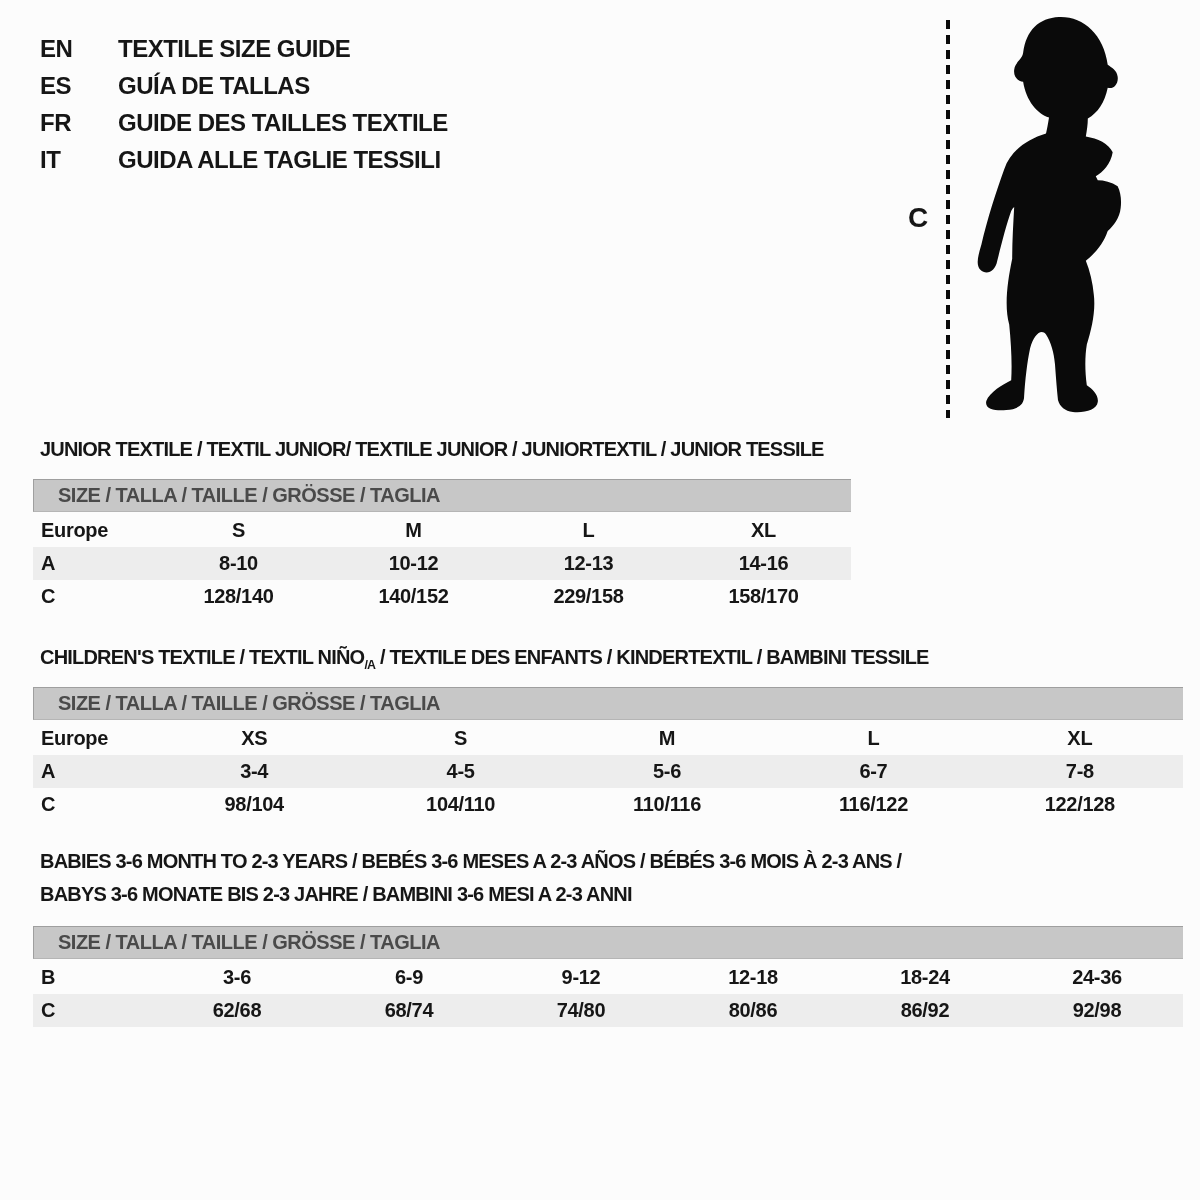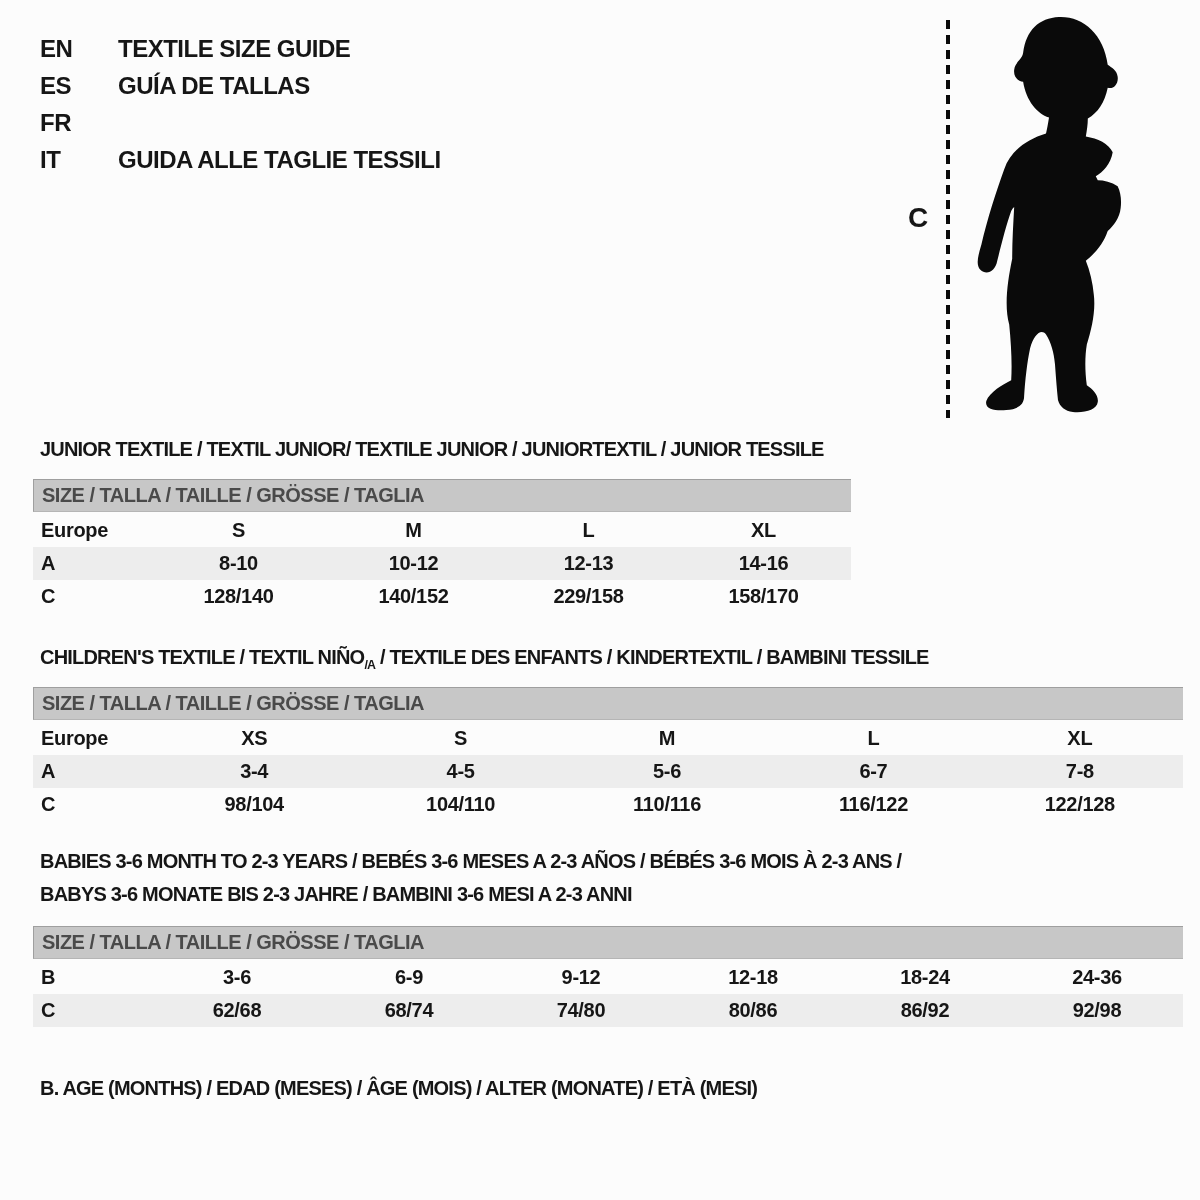--- a/index.html
+++ b/index.html
@@ -33,21 +33,21 @@
   .heading .sub{font-size:0.62em;vertical-align:sub;}
   
   .stable{position:absolute;left:33px;}
   .size-bar{
     height:31px;display:flex;align-items:center;
     background:var(--size-bar-bg,#c7c7c7);
     border-top:1px solid #9f9f9f;border-left:1px solid #9f9f9f;border-bottom:1px solid #b5b5b5;
     margin-bottom:2px;
   }
   .size-bar span{
-    padding-left:8px;font-size:20px;font-weight:bold;
+    padding-left:24px;font-size:20px;font-weight:bold;
     color:var(--size-bar-text,#4a4a4a);letter-spacing:-0.5px;
   }
   .trow{display:flex;height:33px;align-items:center;}
   .trow.stripe{background:var(--row-stripe,#ededed);}
   .tlabel{width:110px;padding-left:8px;font-size:20px;font-weight:bold;letter-spacing:-0.3px;}
   .tcell{flex:1;text-align:center;font-size:20px;font-weight:bold;letter-spacing:-0.3px;}
   .w-junior{width:818px;}
   .w-wide{width:1150px;}
   
   .legend{position:absolute;left:40px;top:1072px;}
@@ -62,20 +62,21 @@
     <div class="lang-row">
       <span class="lang-code">EN</span>
       <span class="lang-title">TEXTILE SIZE GUIDE</span>
     </div>
     <div class="lang-row">
       <span class="lang-code">ES</span>
       <span class="lang-title">GUÍA DE TALLAS</span>
     </div>
     <div class="lang-row">
       <span class="lang-code">FR</span>
+      <span class="lang-title">GUIDE DES TAILLES TEXTILE</span>
     </div>
     <div class="lang-row">
       <span class="lang-code">IT</span>
       <span class="lang-title">GUIDA ALLE TAGLIE TESSILI</span>
     </div>
   </section>
 
   <div class="figure">
     <div class="c-label">C</div>
     <div class="dash-line"></div>
@@ -210,16 +211,15 @@
       <span class="tcell">62/68</span>
       <span class="tcell">68/74</span>
       <span class="tcell">74/80</span>
       <span class="tcell">80/86</span>
       <span class="tcell">86/92</span>
       <span class="tcell">92/98</span>
     </div>
   </div>
 
   <div class="legend">
-    <div>B. AGE (MONTHS) / EDAD (MESES) / ÂGE (MOIS) / ALTER (MONATE) / ETÀ (MESI)</div>
   </div>
 
 </div>
 
 </body></html>

